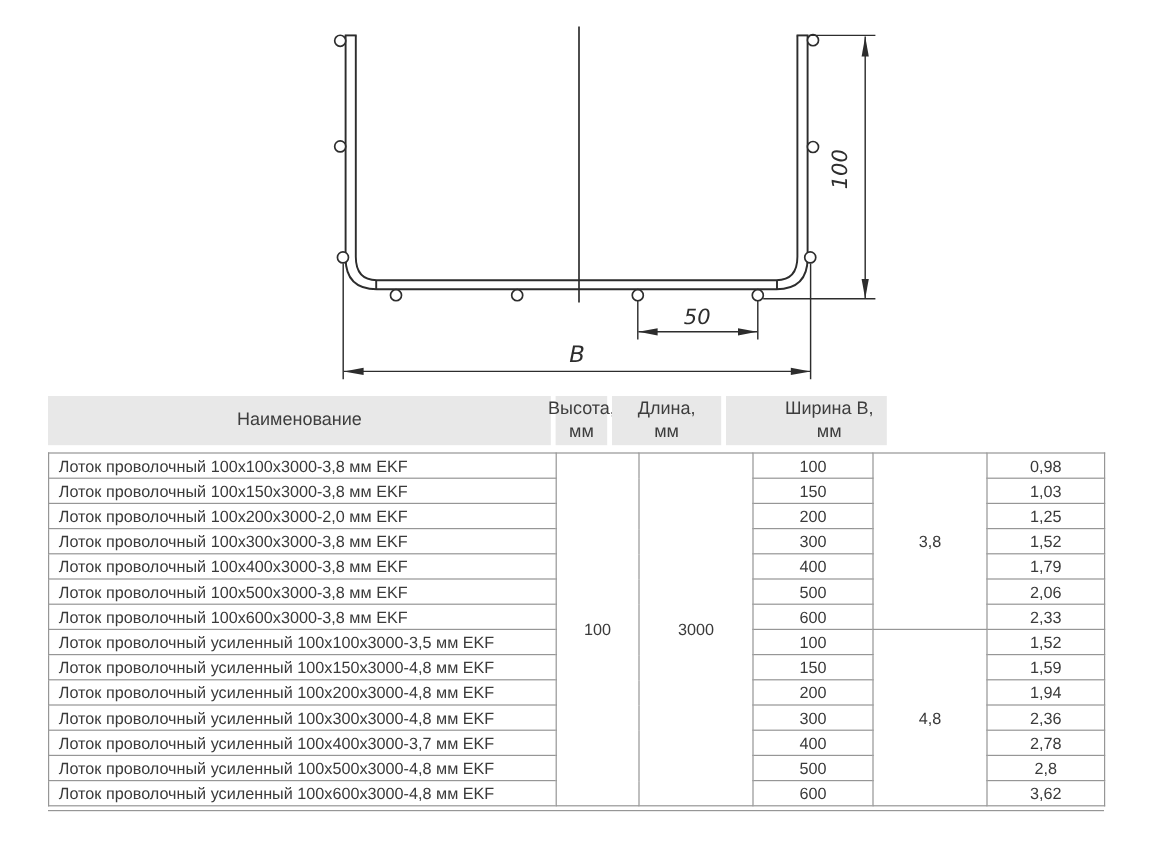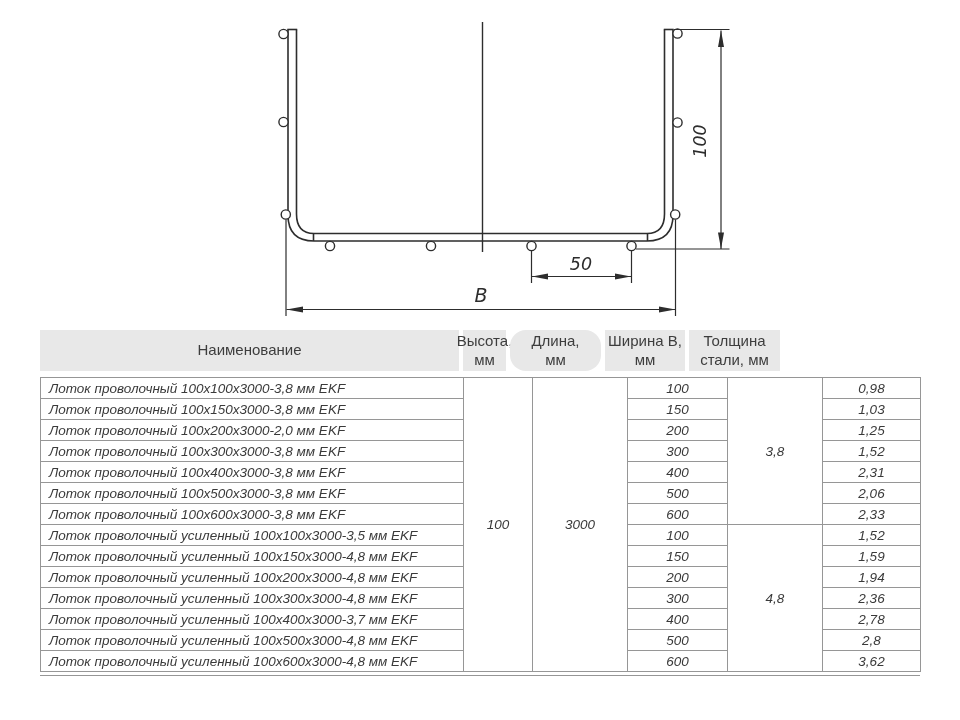--- a/index.html
+++ b/index.html
@@ -13,27 +13,27 @@
     font-style:italic; fill:#2d2d2d;
   }
   
   .spec { position:absolute; left:40px; top:330px; width:880px; }
   .thead { display:flex; gap:4px; height:41px; margin-bottom:6px; }
   .th {
     background:#e8e8e8; color:#3d3d3d; font-size:15px; line-height:1.22;
     display:flex; align-items:center; justify-content:center;
     text-align:center; white-space:pre-line; flex:0 0 auto;
   }
-  .c-name { width:419px; } .c-h { width:43px; } .c-l { width:91px;border-radius:16px; }
-  .c-w { width:80px; } .c-t { width:91px; } .c-m { width:98px; }
+  .c-name { width:419px; } .c-h { width:43px; } .c-l { width:91px; }
+  .c-w { width:96px;padding-left:38px; } .c-t { width:91px; } .c-m { width:98px; }
   table.body { border-collapse:collapse; table-layout:fixed; width:880px; }
   table.body td {
     border:1px solid #969696; height:20px; padding:0;
     font-size:13.5px; color:#3a3a3a; text-align:center;
-    vertical-align:middle; overflow:hidden; white-space:nowrap;font-style:italic;
+    vertical-align:middle; overflow:hidden; white-space:nowrap;
   }
   table.body td.name { text-align:left; padding-left:8px; }
   .bottom-rule { border-top:1.5px solid #969696; margin-top:3px; }
 </style>
 </head>
 <body>
 
 <div class="page">
 
   <svg class="diagram" viewBox="0 0 960 326" width="960" height="326">
@@ -95,22 +95,20 @@
 
   <div class="spec">
     <div class="thead">
       <div class="th c-name">Наименование</div>
       <div class="th c-h">Высота,
 мм</div>
       <div class="th c-l">Длина,
 мм</div>
       <div class="th c-w">Ширина В,
 мм</div>
-      <div class="th c-t">Толщина
-стали, мм</div>
     </div>
 
     <table class="body">
       <colgroup>
         <col style="width:423px">
           <col style="width:69px">
           <col style="width:95px">
         <col style="width:100px">
           <col style="width:95px">
           <col style="width:98px">
@@ -135,21 +133,21 @@
           <td>1,25</td>
         </tr>
         <tr>
           <td class="name">Лоток проволочный 100х300х3000-3,8 мм EKF</td>
           <td>300</td>
           <td>1,52</td>
         </tr>
         <tr>
           <td class="name">Лоток проволочный 100х400х3000-3,8 мм EKF</td>
           <td>400</td>
-          <td>2,31</td>
+          <td>1,79</td>
         </tr>
         <tr>
           <td class="name">Лоток проволочный 100х500х3000-3,8 мм EKF</td>
           <td>500</td>
           <td>2,06</td>
         </tr>
         <tr>
           <td class="name">Лоток проволочный 100х600х3000-3,8 мм EKF</td>
           <td>600</td>
           <td>2,33</td>

